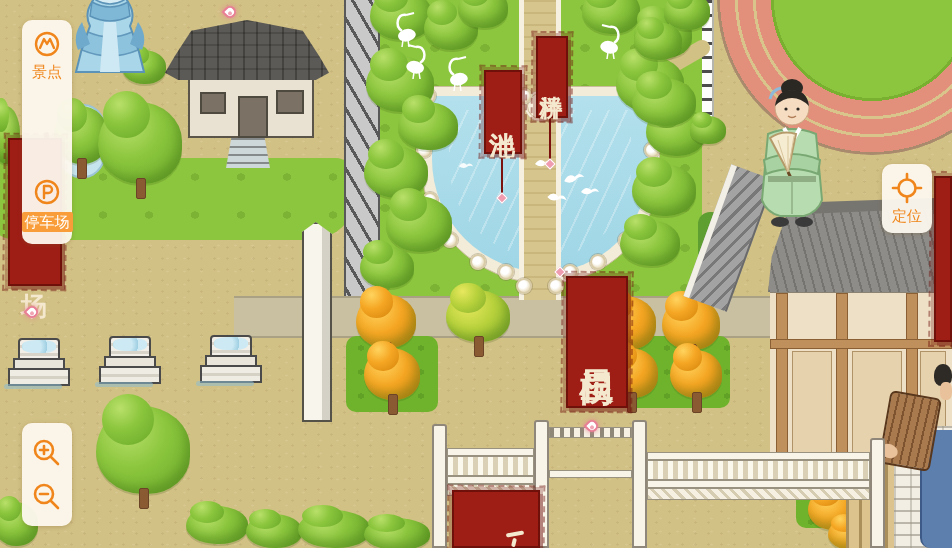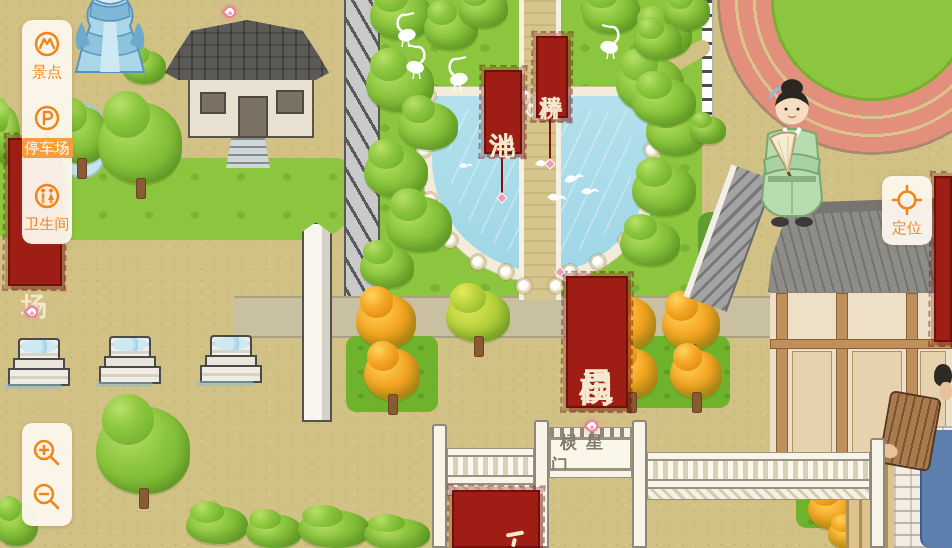--- a/index.html
+++ b/index.html
@@ -286,23 +286,20 @@
     <div class="gpillar" style="left:870px;top:438px;width:15px;height:110px;"></div>
     <div class="gbeam" style="left:447px;top:448px;width:87px;height:8px;"></div>
     <div class="gslat" style="left:447px;top:456px;width:87px;height:20px;"></div>
     <div class="gbeam" style="left:447px;top:476px;width:87px;height:8px;"></div>
     <div class="glat" style="left:447px;top:484px;width:87px;height:12px;"></div>
     <div class="gbeam" style="left:647px;top:452px;width:223px;height:8px;"></div>
     <div class="gslat" style="left:647px;top:460px;width:223px;height:20px;"></div>
     <div class="gbeam" style="left:647px;top:480px;width:223px;height:8px;"></div>
     <div class="glat" style="left:647px;top:488px;width:223px;height:12px;"></div>
     <div class="dentil" style="left:549px;top:427px;width:83px;height:11px;"></div>
-    <div class="plaque" style="left:549px;top:438px;width:83px;height:32px;">
-      <span>棂星门</span>
-    </div>
     <div class="gbeam" style="left:549px;top:470px;width:83px;height:8px;"></div>
 
     <svg class="abs" style="left:58px;top:-8px;z-index:25;" width="104" height="88" viewBox="0 0 104 88">
       <path d="M40 0 L64 0 L70 10 Q78 22 72 34 L80 56 L86 80 L18 80 L24 56 L32 34 Q26 22 34 10 Z" fill="#a9d6e8" stroke="#5b93b8" stroke-width="2"></path>
       <path d="M40 0 L64 0 L66 8 Q52 16 38 8 Z" fill="#d6ecf5" stroke="#5b93b8" stroke-width="1.5"></path>
       <path d="M34 10 Q52 20 70 10 L72 24 Q52 34 32 24 Z" fill="#7fb8d6" stroke="#5b93b8" stroke-width="1.5"></path>
       <path d="M30 40 Q52 50 74 40 L80 58 Q52 70 24 58 Z" fill="#8cc2dc" stroke="#5b93b8" stroke-width="1.5" opacity=".9"></path>
       <path d="M46 30 L58 30 L62 80 L42 80 Z" fill="#cfe9f4"></path>
       <path d="M24 30 Q14 44 20 58 L32 52 Z" fill="#6fa9cc"></path>
       <path d="M80 30 Q90 44 84 58 L72 52 Z" fill="#6fa9cc"></path>
@@ -411,39 +408,23 @@
     </div>
     <div class="panel-item selected">
       <span class="icon">
         <svg width="30" height="30" viewBox="0 0 30 30" fill="none" stroke="#f0861b" stroke-width="2.4" stroke-linecap="round" stroke-linejoin="round">
           <circle cx="15" cy="15" r="11"></circle>
             <path d="M12 21 L12 9 L16.5 9 a3.5 3.5 0 0 1 0 7 L12 16"></path>
         </svg>
       </span>
       <span class="ui-label">停车场</span>
     </div>
-    <div class="panel-item">
-      <span class="icon">
-        <svg width="30" height="30" viewBox="0 0 30 30">
-          <circle cx="15" cy="15" r="11" fill="none" stroke="#f0861b" stroke-width="2.4"></circle>
-          <circle cx="11" cy="9.6" r="2.1" fill="#f0861b"></circle>
-          <rect x="9.7" y="12.4" width="2.7" height="5.4" rx="1" fill="#f0861b"></rect>
-          <rect x="9.7" y="18" width="1.1" height="4.4" fill="#f0861b"></rect>
-            <rect x="11.3" y="18" width="1.1" height="4.4" fill="#f0861b"></rect>
-          <circle cx="19" cy="9.6" r="2.1" fill="#f0861b"></circle>
-          <path d="M19 12 L22 19 L16 19 Z" fill="#f0861b"></path>
-          <rect x="17.8" y="19" width="1.1" height="3.4" fill="#f0861b"></rect>
-            <rect x="19.4" y="19" width="1.1" height="3.4" fill="#f0861b"></rect>
-        </svg>
-      </span>
-      <span class="ui-label">卫生间</span>
-    </div>
   </div>
 
-  <div class="card right-card" style="top:176px;text-align:center;">
+  <div class="card right-card" style="top:164px;text-align:center;">
     <span class="icon">
       <svg width="32" height="32" viewBox="0 0 32 32" fill="none" stroke="#f0861b" stroke-width="2.6" stroke-linecap="round">
         <circle cx="16" cy="16" r="8.5"></circle>
         <line x1="16" y1="2" x2="16" y2="7"></line>
           <line x1="16" y1="25" x2="16" y2="30"></line>
         <line x1="2" y1="16" x2="7" y2="16"></line>
           <line x1="25" y1="16" x2="30" y2="16"></line>
       </svg>
     </span>
     <span class="ui-label">定位</span>

